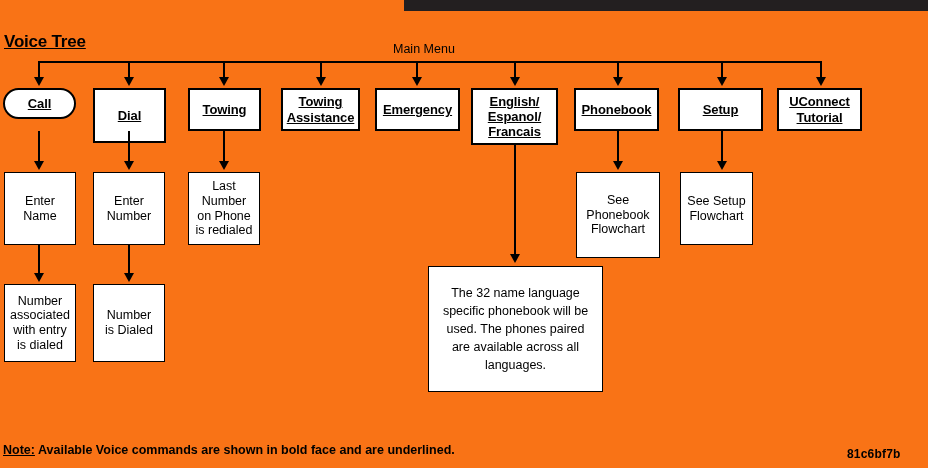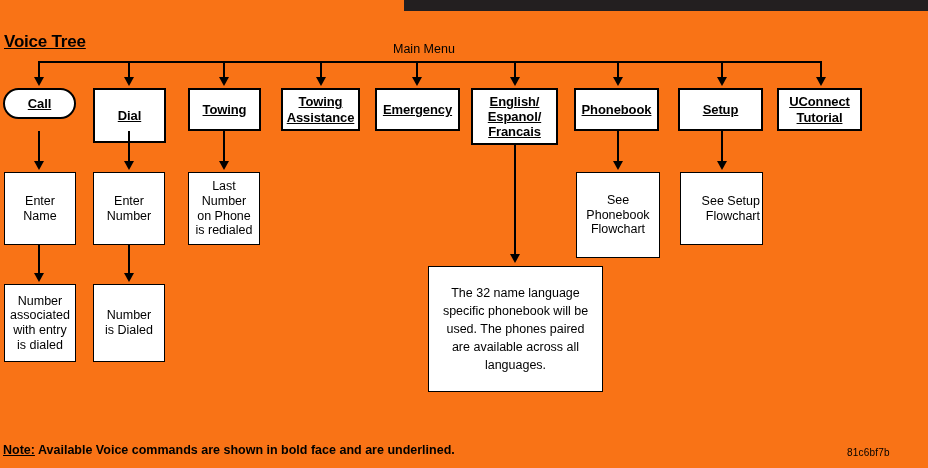--- a/index.html
+++ b/index.html
@@ -56,22 +56,22 @@
     font-weight: bold;
     white-space: nowrap;
   }
   .footer-note .note-word {
     text-decoration: underline;
   }
   .doc-code {
     position: absolute;
     left: 847px;
     top: 447px;
-    font-size: 10px;
-    font-weight: normal;
+    font-size: 12px;
+    font-weight: bold;
     letter-spacing: 0.2px;
     white-space: nowrap;
   }
 
   
   .node {
     position: absolute;
     box-sizing: border-box;
     background: #ffffff;
     display: flex;
@@ -253,21 +253,21 @@
   </div>
 
   <div class="node thin plain" style="left:576px; top:172px; width:84px; height:86px;">
     <span class="label">
       <span>See</span><br>
       <span>Phonebook</span><br>
       <span>Flowchart</span>
     </span>
   </div>
 
-  <div class="node thin plain" style="left:680px; top:172px; width:83px; height:73px;text-align:right;">
+  <div class="node thin plain" style="left:680px; top:172px; width:73px; height:73px;">
     <span class="label">
       <span>See Setup</span><br>
       <span>Flowchart</span>
     </span>
   </div>
 
   <div class="vline" style="left:38px; top:245px; height:30px;"></div>
   <div class="arrowhead" style="left:34px; top:273px;"></div>
 
   <div class="vline" style="left:128px; top:245px; height:30px;"></div>

